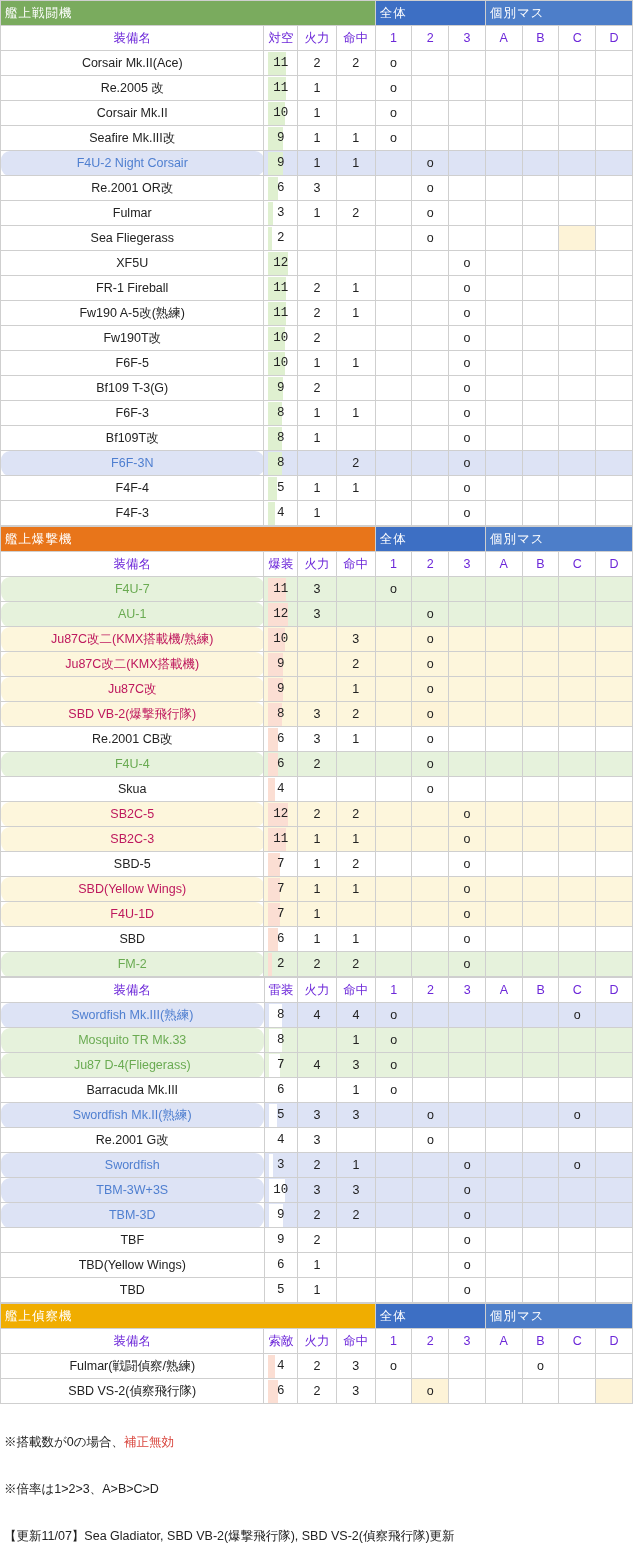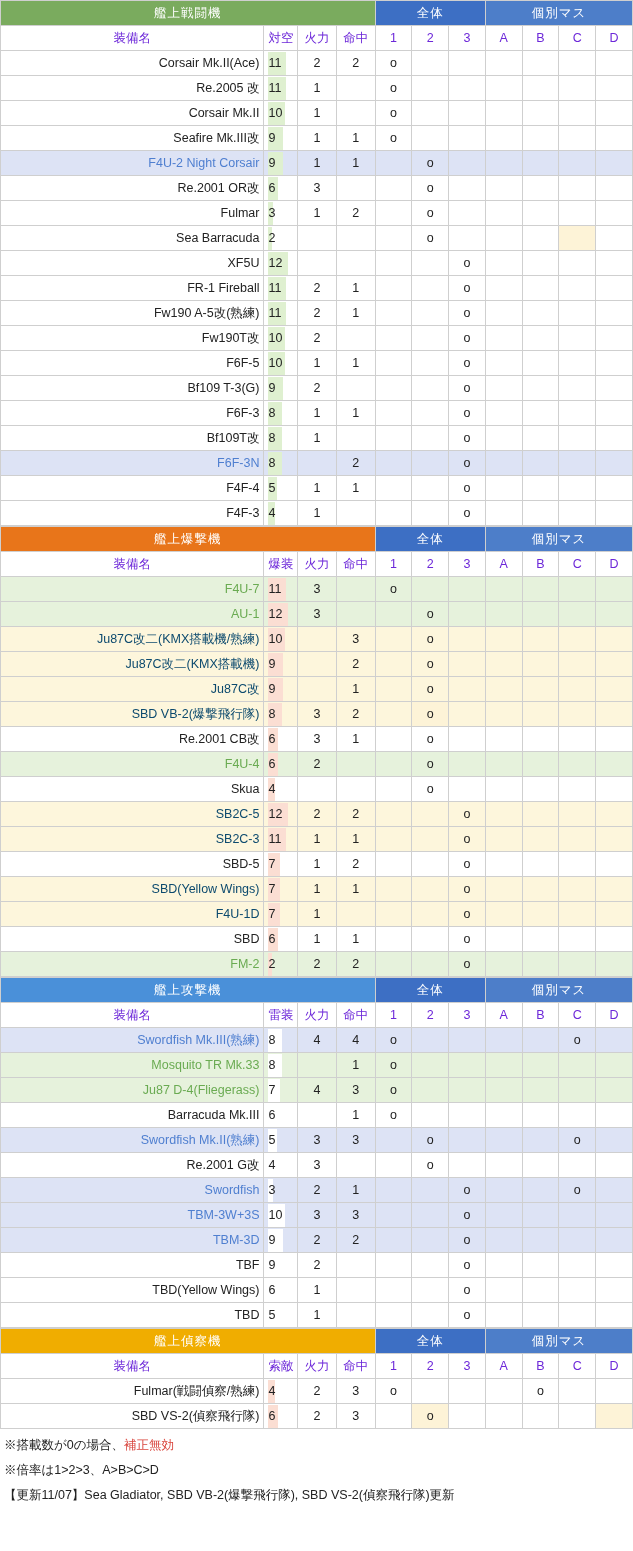--- a/index.html
+++ b/index.html
@@ -29,71 +29,70 @@
   
   col.c-name { width: 251px; }
   col.c-stat { width: 32px; }
   col.c-fire { width: 37px; }
   col.c-hit  { width: 37px; }
   col.c-num  { width: 35px; }
   col.c-ltr  { width: 35px; }
 
   
   .sec-title {
-    text-align: center;
     color: #ffffff;
     font-weight: bold;
     letter-spacing: 1px;
   }
   .sec-fighter { background: #7aab5e; }
   .sec-bomber  { background: #e8751a; }
   .sec-attack  { background: #4a90d9; }
   .sec-recon   { background: #f0ad00; }
   .sec-blue    { background: #3d6fc4; }
   .sec-blue2   { background: #4d7ec9; }
 
   
   .sub-head td {
     text-align: center;
     background: #ffffff;
     color: #6d28d9;
   }
   .sub-head td.stat { background:#ffffff; }
 
   
-  td.name { text-align: right; padding-left: 5px; }
+  td.name { text-align: center; padding-left: 5px; border-radius: 9px; }
   td.stat, td.fire, td.hit { text-align: center; }
   td.mark { text-align: center; font-size: 12px; }
 
   
-  .gauge { display:block; width:100%; height:23px; line-height:23px; text-align:left; position:relative; }
+  .gauge { display:block; width:100%; height:23px; line-height:23px; text-align:center; position:relative;font-family:Liberation Mono, monospace; }
   .gauge .fill { position:absolute; left:0; top:0; bottom:0; }
   .gauge .val { position:relative; z-index:2; }
 
   .g-green .fill { background:#dff0d0; }
   .g-red .fill   { background:#fbded3; }
   .g-blue .fill  { background:#ffffff; }
 
   
   .n-blue   { color:#4f7fd0; }
-  .n-orange { color:#0c4a6e; }
+  .n-orange { color:#be185d; }
   .n-green  { color:#6aab52; }
   .n-dark   { color:#222; }
 
   
   .bg-lav  { background:#dde3f5; }
   .bg-ylw  { background:#fdf6dc; }
   .bg-grn  { background:#e6f2dc; }
   .bg-none { background:#ffffff; }
 
   .cell-hl { background:#fdf3d7; }
 
   
   .notes { padding: 4px 4px 0 4px; font-size: 12.5px; line-height: 25px; }
-  .notes div { white-space: nowrap; }
+  .notes div { white-space: nowrap; margin-top: 22px; }
   .note-red { color:#d9453d; }
 </style>
 </head>
 <body>
 
 <div id="root">
     <table class="grid">
       <colgroup>
         <col class="c-name">
         <col class="c-stat">
@@ -225,21 +224,21 @@
           <td class="hit">2</td>
           <td class="mark"></td>
           <td class="mark">o</td>
           <td class="mark"></td>
           <td class="mark"></td>
           <td class="mark"></td>
           <td class="mark"></td>
           <td class="mark"></td>
         </tr>
         <tr class="bg-none">
-          <td class="name n-dark">Sea Barracuda</td>
+          <td class="name n-dark">Sea Fliegerass</td>
           <td class="stat">
             <span class="gauge g-green"><span class="fill" style="width: 13%;"></span><span class="val">2</span></span>
           </td>
           <td class="fire"></td>
           <td class="hit"></td>
           <td class="mark"></td>
           <td class="mark">o</td>
           <td class="mark"></td>
           <td class="mark"></td>
           <td class="mark"></td>
@@ -696,25 +695,20 @@
         <col class="c-hit">
         <col class="c-num">
         <col class="c-num">
         <col class="c-num">
         <col class="c-ltr">
         <col class="c-ltr">
         <col class="c-ltr">
         <col class="c-ltr">
       </colgroup>
       <tbody>
-        <tr>
-          <td class="sec-title sec-attack" colspan="4">艦上攻撃機</td>
-          <td class="sec-title sec-blue" colspan="3">全体</td>
-          <td class="sec-title sec-blue2" colspan="4">個別マス</td>
-        </tr>
         <tr class="sub-head">
           <td class="stat">装備名</td>
           <td class="stat">雷装</td>
           <td class="stat">火力</td>
           <td class="stat">命中</td>
           <td class="stat">1</td>
           <td class="stat">2</td>
           <td class="stat">3</td>
           <td class="stat">A</td>
           <td class="stat">B</td>

